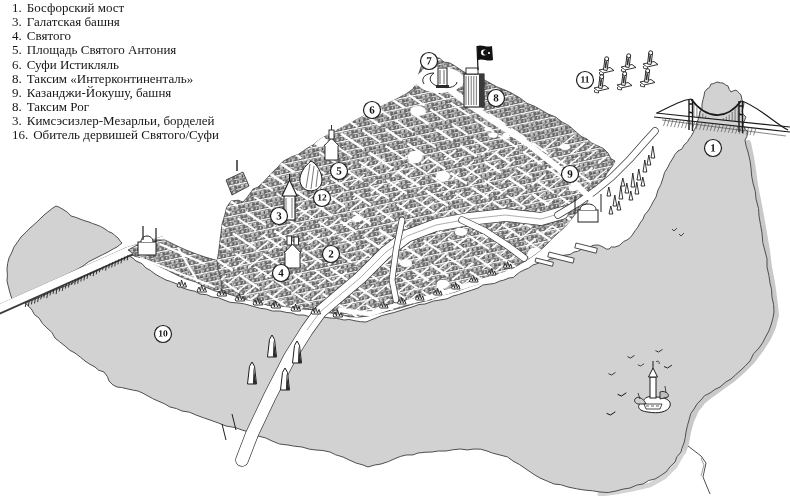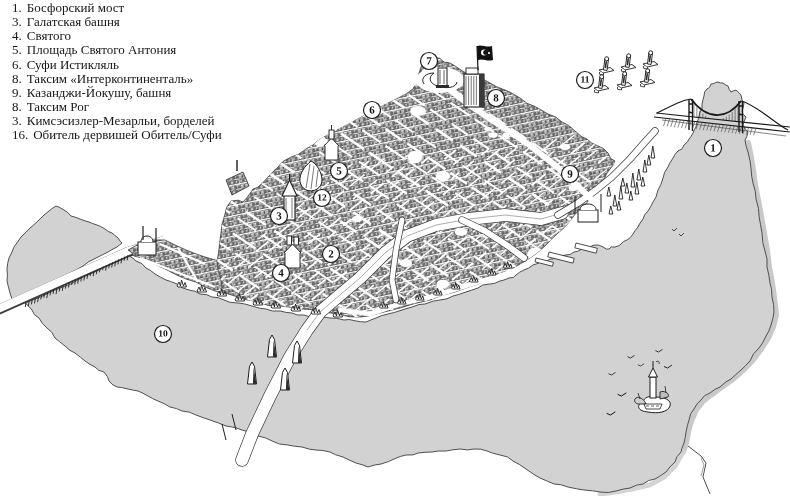--- a/index.html
+++ b/index.html
@@ -424,14 +424,14 @@
 <div class="legend">
     <div class="li"><span class="n">1.</span><span class="t">Босфорский мост</span></div>
     <div class="li"><span class="n">3.</span><span class="t">Галатская башня</span></div>
     <div class="li"><span class="n">4.</span><span class="t">Святого</span></div>
     <div class="li"><span class="n">5.</span><span class="t">Площадь Святого Антония</span></div>
     <div class="li"><span class="n">6.</span><span class="t">Суфи Истикляль</span></div>
     <div class="li"><span class="n">8.</span><span class="t">Таксим «Интерконтиненталь»</span></div>
     <div class="li"><span class="n">9.</span><span class="t">Казанджи-Йокушу, башня</span></div>
     <div class="li"><span class="n">8.</span><span class="t">Таксим Рог</span></div>
     <div class="li"><span class="n">3.</span><span class="t">Кимсэсизлер-Мезарльи, борделей</span></div>
-    <div class="li"><span class="n">16.</span><span class="t">Обитель дервишей Обитель/Суфи</span></div>
+    <div class="li"><span class="n">16.</span><span class="t">Обитель дервишей Святого/Суфи</span></div>
   </div>
 
 </body></html>

